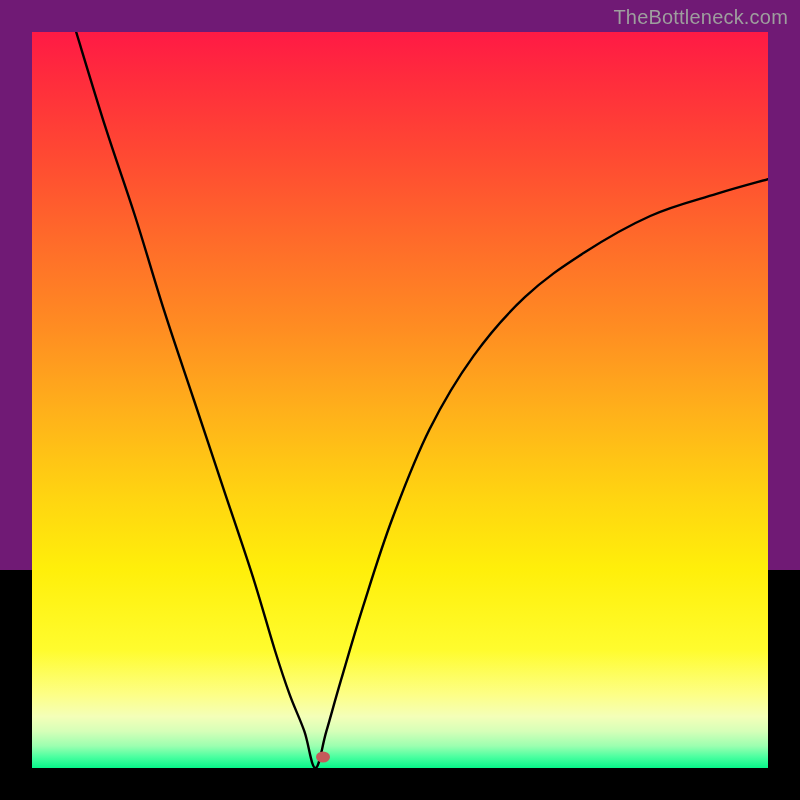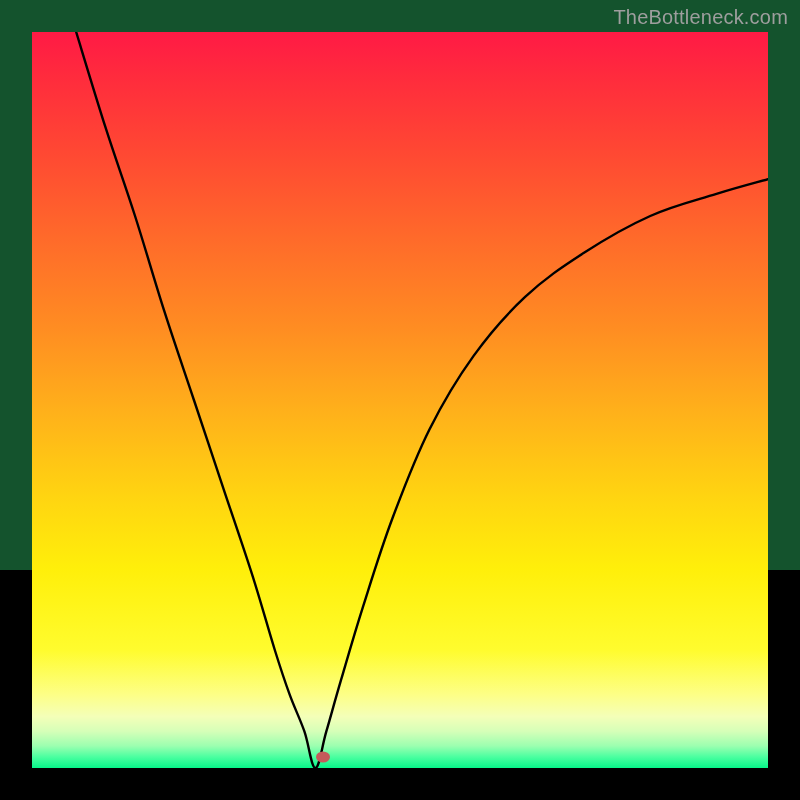--- a/index.html
+++ b/index.html
@@ -10,21 +10,21 @@
     background: #000000;
     overflow: hidden;
     font-family: Arial, Helvetica, sans-serif;
   }
   .frame {
     position: absolute;
     top: 0;
     left: 0;
     width: 800px;
     height: 570px;
-    background: #14532d;
+    background: #701a75;
   }
   .plot-area {
     position: absolute;
     top: 32px;
     left: 32px;
     width: 736px;
     height: 736px;
     overflow: hidden;
   }
   .gradient {

